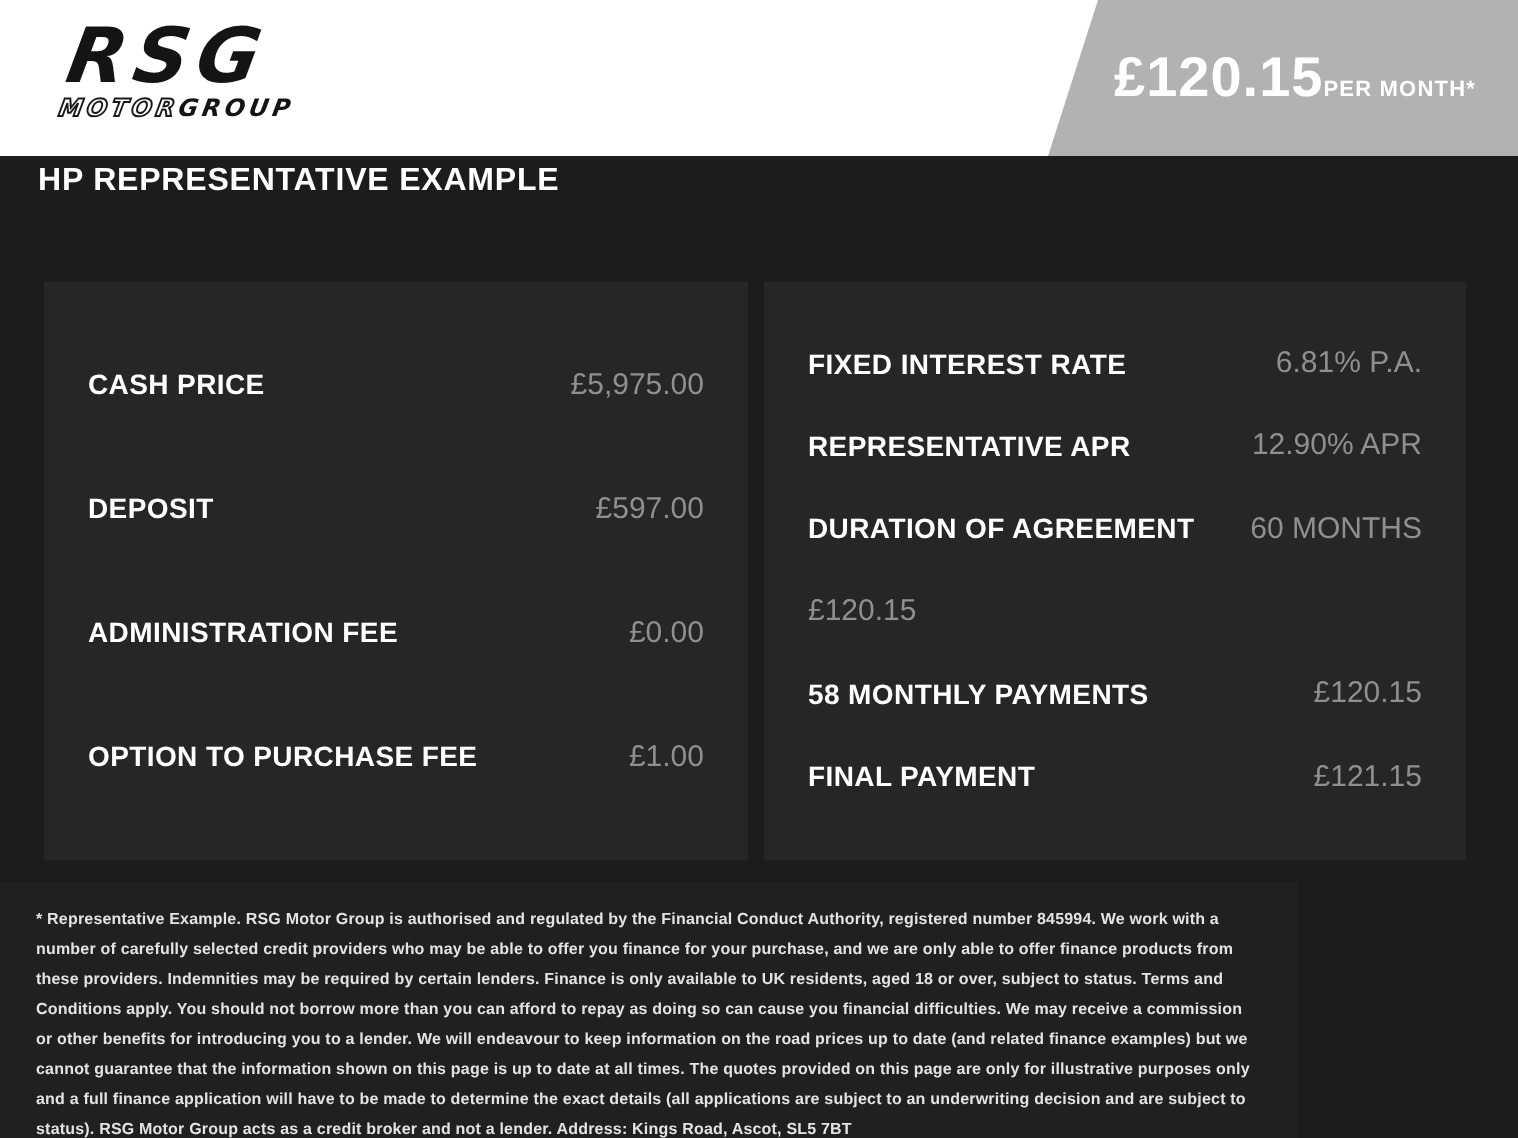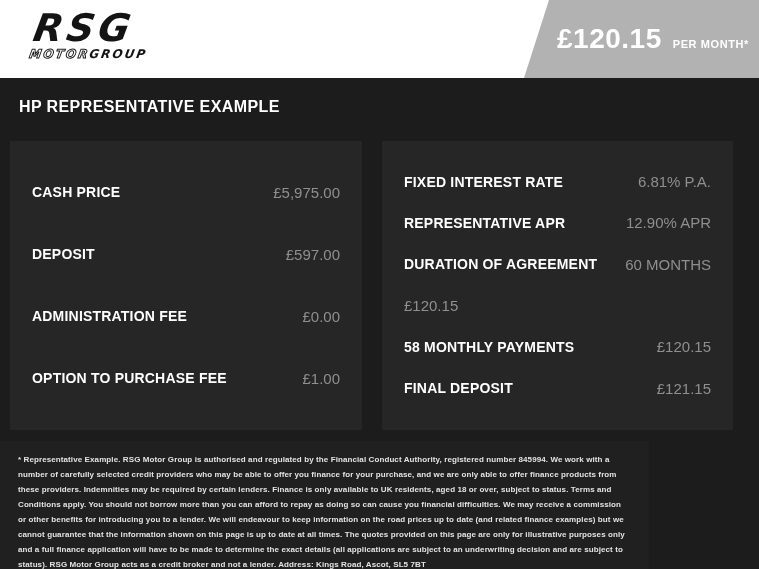--- a/index.html
+++ b/index.html
@@ -64,42 +64,41 @@
   .price {
     font-size: 28px;
     font-weight: bold;
     line-height: 78px; 
     letter-spacing: 0.5px;
   }
   .per-month {
     font-size: 11px;
     font-weight: bold;
     letter-spacing: 0.6px;
-    margin-left: 11px;
   }
 
   
   .heading {
     position: absolute;
-    top: 78px; left: 0;
+    top: 62px; left: 0;
     width: 759px; height: 63px;
     padding: 20px 4px 0 19px;
     color: #ffffff;
     font-size: 16px;
     font-weight: bold;
     letter-spacing: 0.4px;
   }
 
   
   .panels {
     position: absolute;
-    top: 141px; left: 10px;
+    top: 141px; left: 22px;
     width: 723px; height: 289px;
     display: flex;
-    gap: 20px;
+    gap: 8px;
   }
   .panel {
     background: #262626;
     height: 289px;
     padding: 20px 22px 21px 22px;
     display: flex;
     flex-direction: column;
   }
   .panel-left  { width: 352px; }
   .panel-right { width: 351px; }
@@ -193,21 +192,21 @@
         <span class="value">60 MONTHS</span>
       </div>
       <div class="row">
         <span class="value">£120.15</span>
       </div>
       <div class="row">
         <span class="label">58 MONTHLY PAYMENTS</span>
         <span class="value">£120.15</span>
       </div>
       <div class="row">
-        <span class="label">FINAL DEPOSIT</span>
+        <span class="label">FINAL PAYMENT</span>
         <span class="value">£121.15</span>
       </div>
     </section>
 
   </div>
 
   <footer class="disclaimer">
     <p>* Representative Example. RSG Motor Group is authorised and regulated by the Financial Conduct Authority, registered number 845994. We work with a number of carefully selected credit providers who may be able to offer you finance for your purchase, and we are only able to offer finance products from these providers. Indemnities may be required by certain lenders. Finance is only available to UK residents, aged 18 or over, subject to status. Terms and Conditions apply. You should not borrow more than you can afford to repay as doing so can cause you financial difficulties. We may receive a commission or other benefits for introducing you to a lender. We will endeavour to keep information on the road prices up to date (and related finance examples) but we cannot guarantee that the information shown on this page is up to date at all times. The quotes provided on this page are only for illustrative purposes only and a full finance application will have to be made to determine the exact details (all applications are subject to an underwriting decision and are subject to status). RSG Motor Group acts as a credit broker and not a lender. Address: Kings Road, Ascot, SL5 7BT</p>
   </footer>
 

